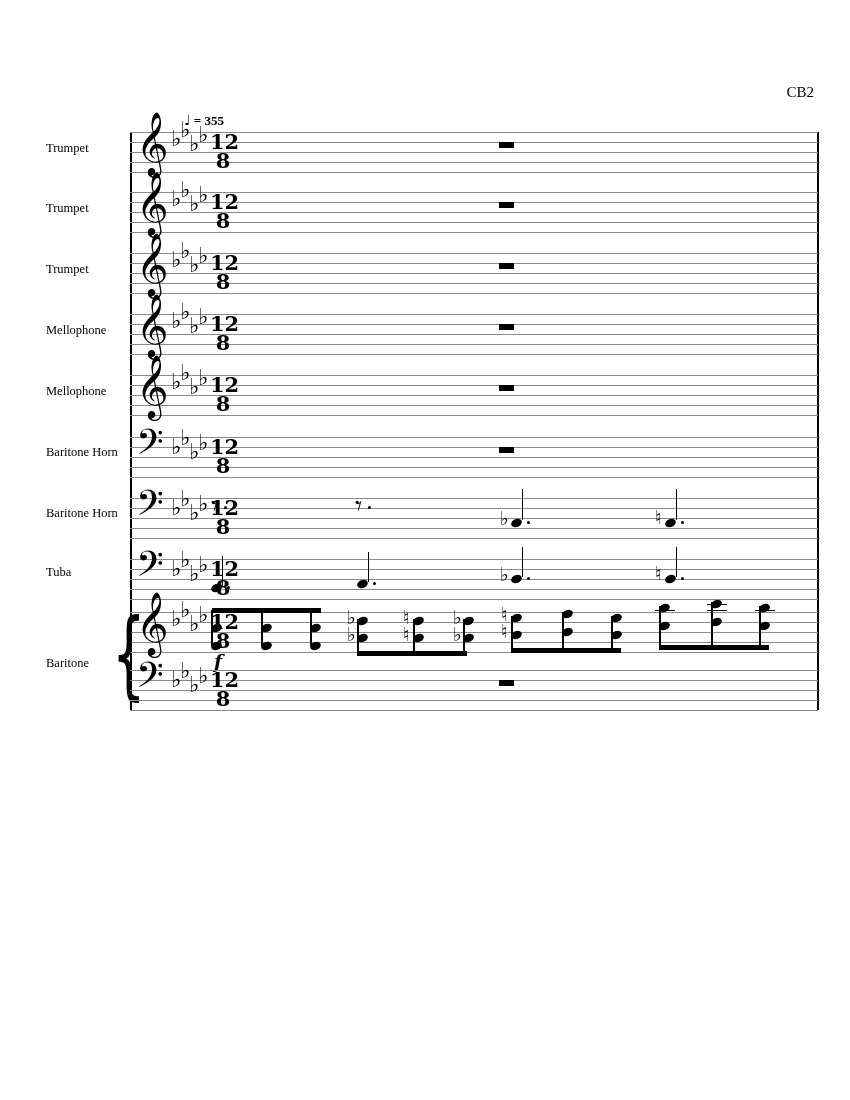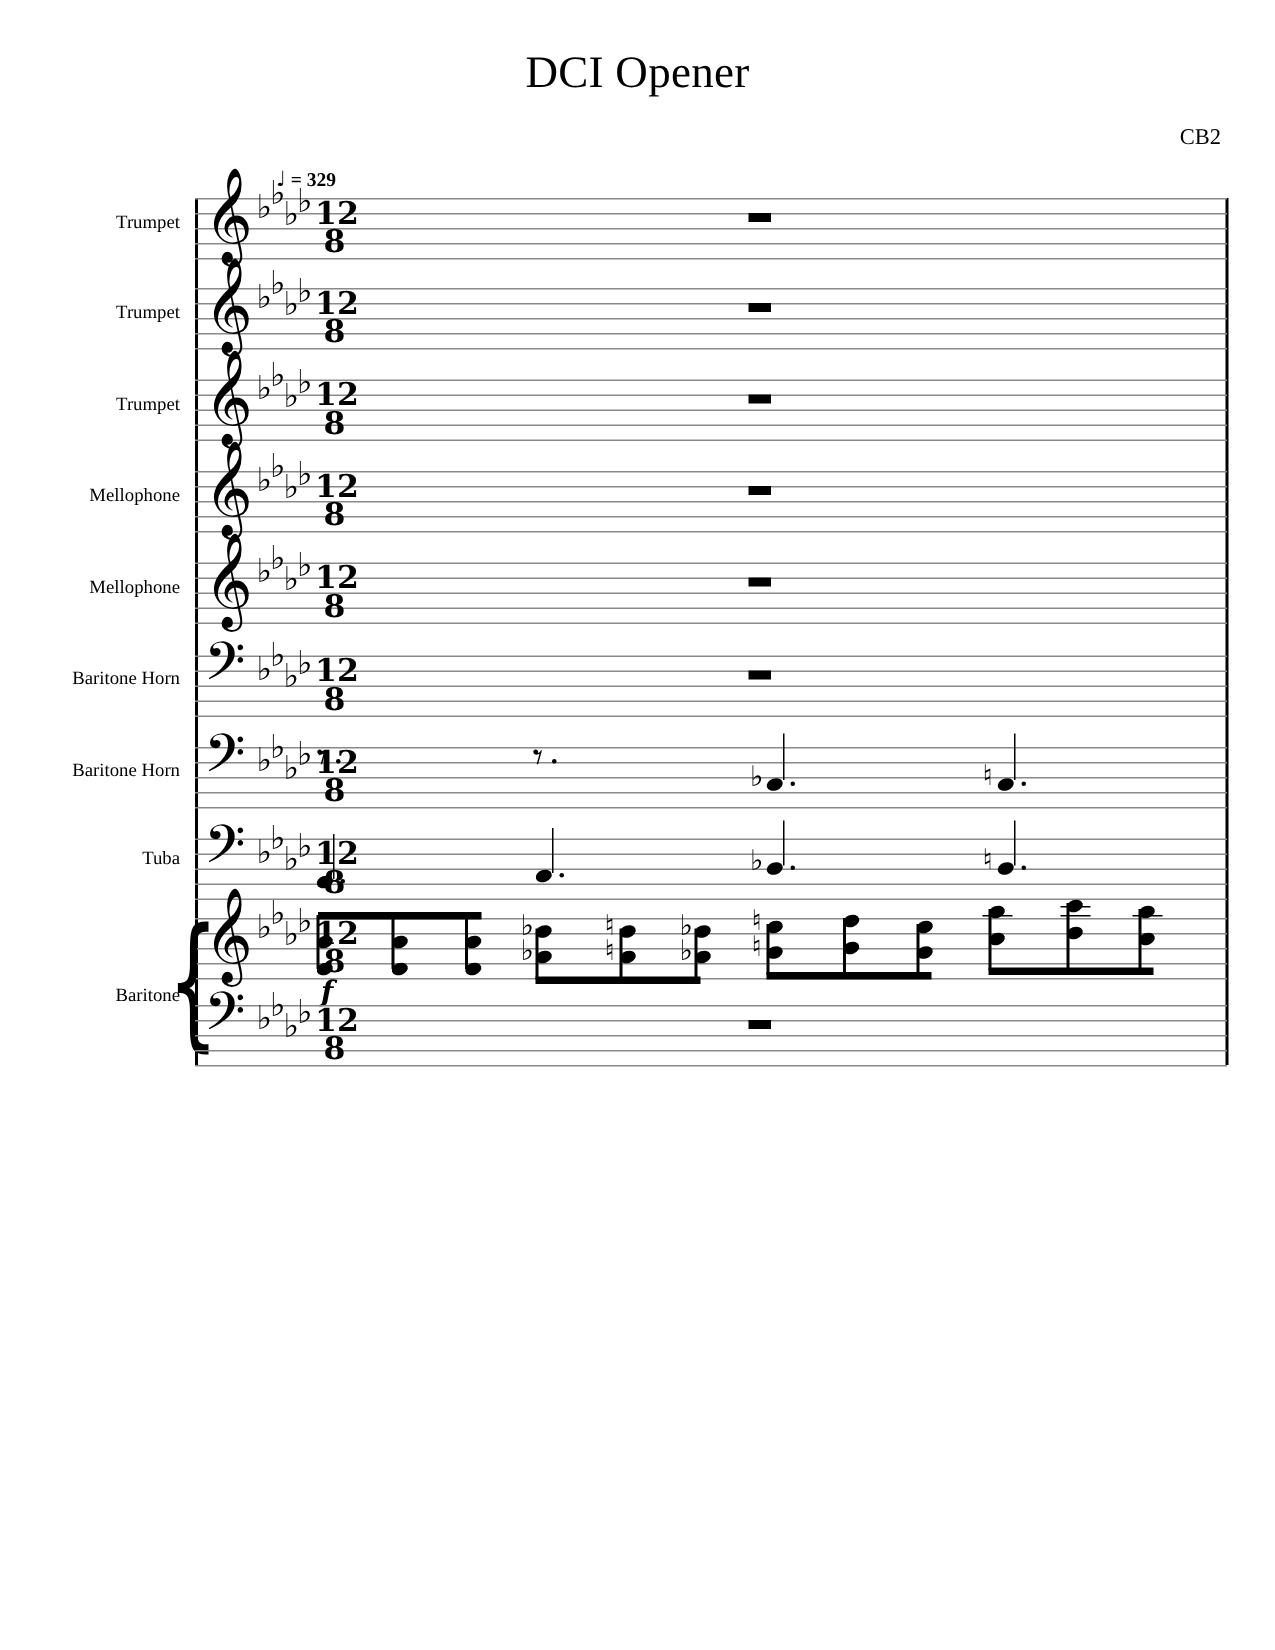--- a/index.html
+++ b/index.html
@@ -45,22 +45,22 @@
     position:absolute;left:0;width:100%;height:1px;background:#8a8a8a;
   }
   .staff .line.l0{top:0px}
   .staff .line.l1{top:10px}
   .staff .line.l2{top:20px}
   .staff .line.l3{top:30px}
   .staff .line.l4{top:40px}
 
   
   .inst-label{
-    position:absolute;right:0;width:120px;text-align:right;
-    font-size:12.5px;line-height:1;
+    position:absolute;right:0;width:120px;
+    font-size:12.5px;line-height:1;padding-left:46px;
   }
 
   
   .clef{
     position:absolute;font-family:"DejaVu Sans", sans-serif;
     line-height:1;color:#000;
   }
   .clef-treble{font-size:55px;left:136px;}
   .clef-bass{font-size:43px;left:136px;}
 
@@ -116,27 +116,26 @@
     font-size:96px;line-height:1;
     font-family:"DejaVu Sans", sans-serif;
     transform:scaleX(.55);transform-origin:left center;
   }
 </style>
 </head>
 <body>
 
 <div class="score-page">
 
-  <div class="score-title">DCI Opener</div>
   <div class="composer">CB2</div>
 
   <div class="tempo-mark">
     <span class="tempo-note">♩</span>
     <span>=</span>
-    <span>329</span>
+    <span>355</span>
   </div>
 
   <div class="system">
 
     <div class="system-barline"></div>
     <div class="system-endbar"></div>
 
     <div class="staff" style="top:132px">
       <div class="line l0"></div>
       <div class="line l1"></div>

